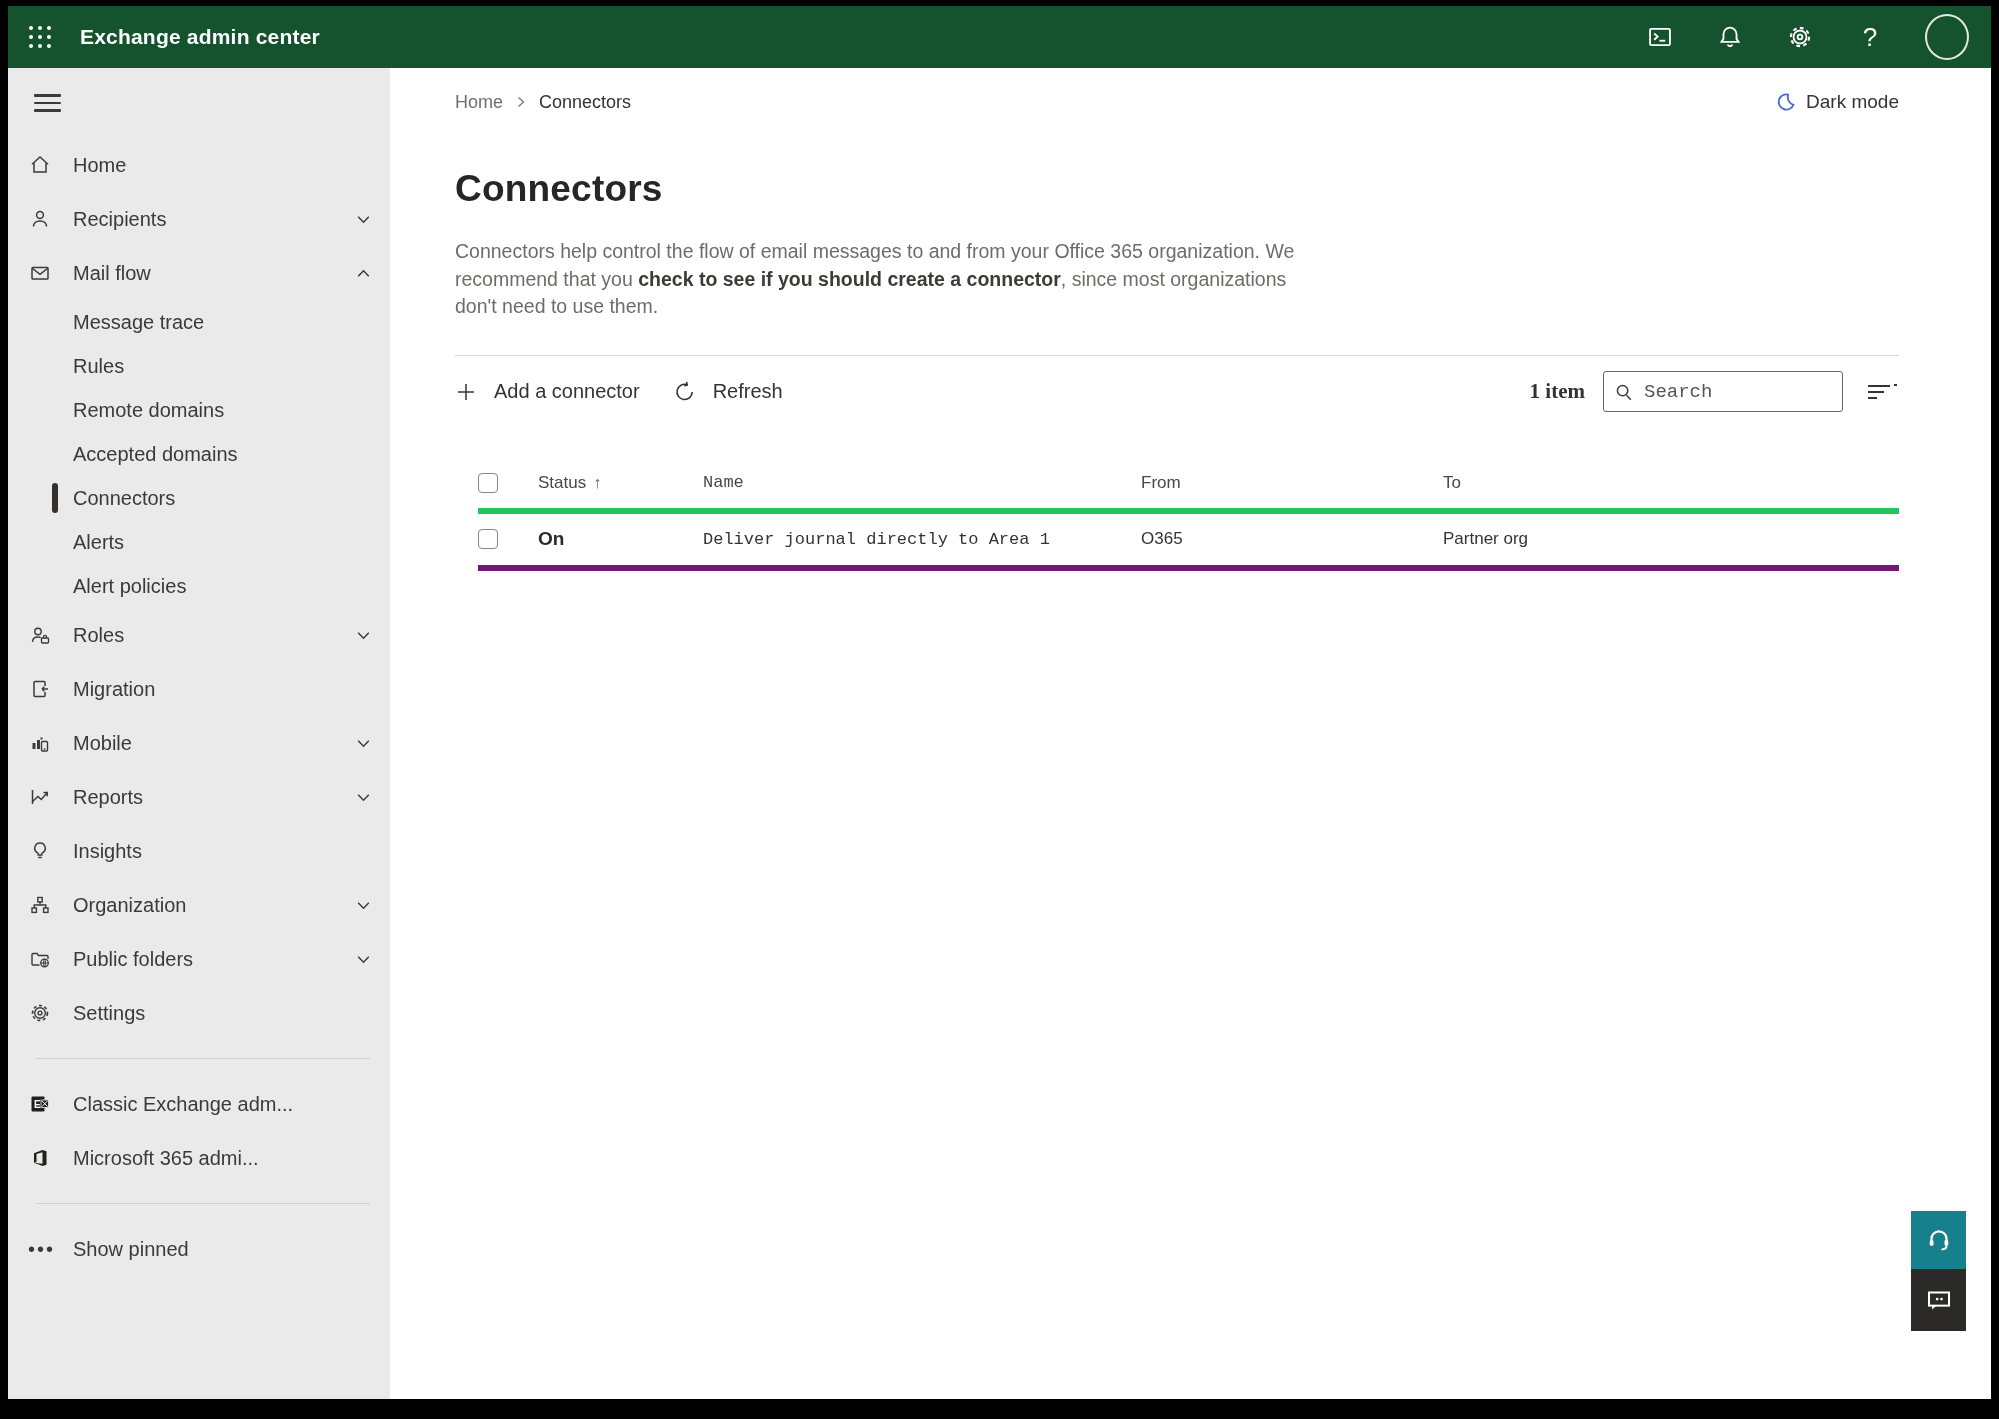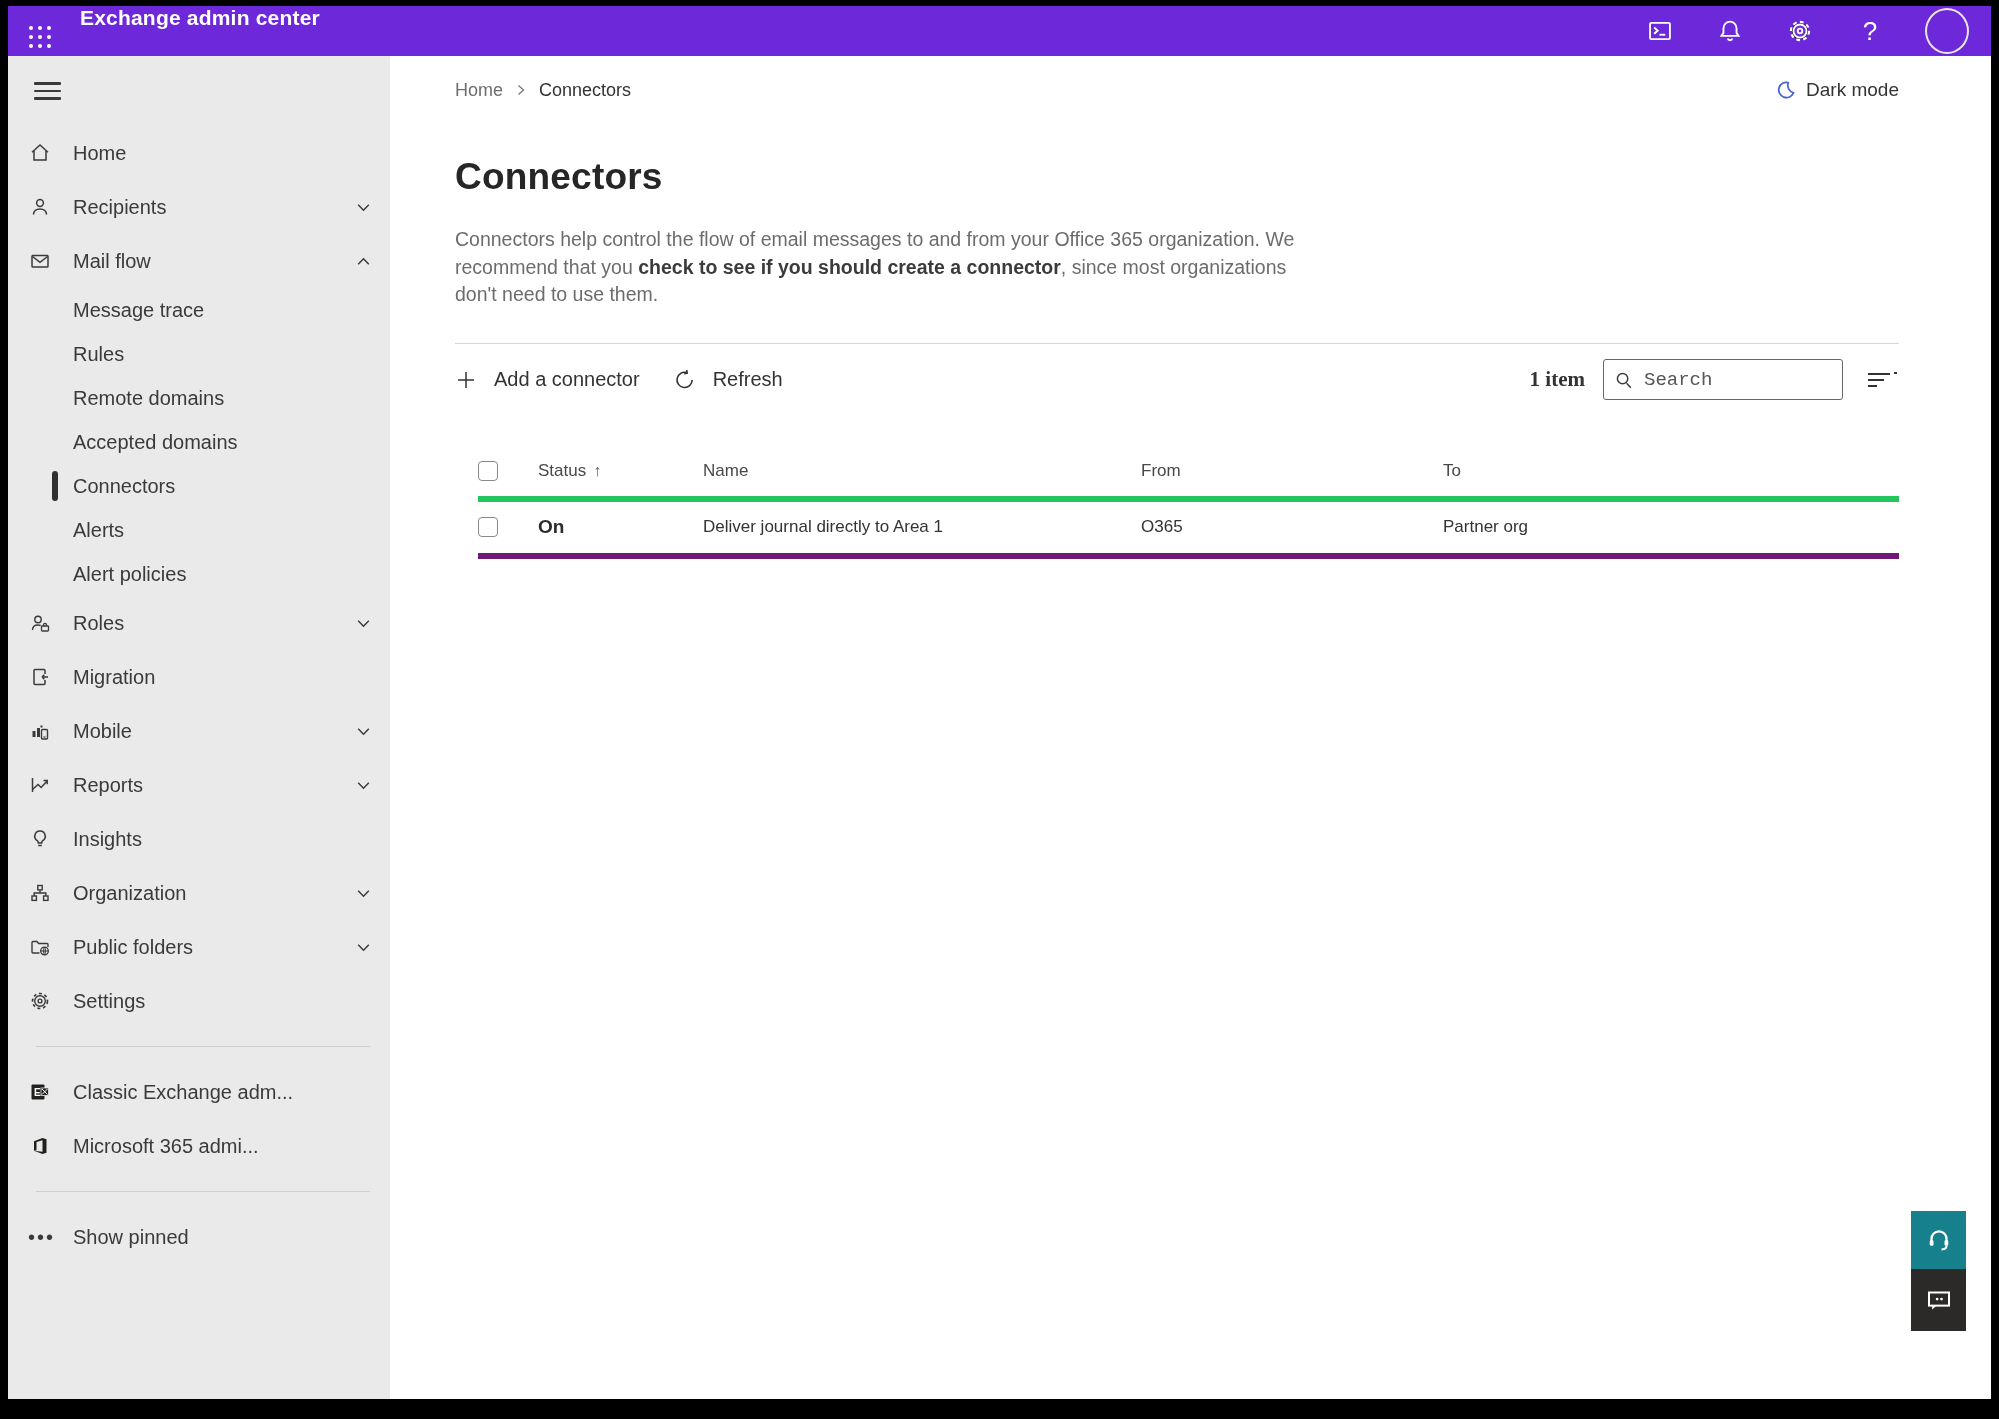--- a/index.html
+++ b/index.html
@@ -1,20 +1,20 @@
 <!DOCTYPE html>
 <html><head>
 <meta charset="utf-8">
 <style>
   * { margin:0; padding:0; box-sizing:border-box; }
   html,body { width:1999px; height:1419px; background:#000; font-family:"Liberation Sans","DejaVu Sans",sans-serif; }
   .frame { position:absolute; left:8px; top:6px; right:8px; bottom:20px; display:flex; flex-direction:column; overflow:hidden; background:#fff; }
 
   
-  .topbar { height:50px; background:#6d28d9; display:flex; flex:0 0 auto; position:relative; color:#fff; }
+  .topbar { height:62px; background:#14532d; display:flex; align-items:center; flex:0 0 auto; position:relative; color:#fff; }
   .waffle { width:64px; height:62px; display:flex; align-items:center; justify-content:center; cursor:pointer; }
   .waffle .dots { display:grid; grid-template-columns:repeat(3,4px); grid-template-rows:repeat(3,4px); gap:5px; }
   .waffle .dots i { background:#fff; border-radius:50%; }
   .app-title { font-size:21px; font-weight:700; letter-spacing:.2px; margin-left:8px; }
   .topbar-search { position:absolute; left:669px; top:10px; width:644px; height:42px; background:#e5e5e5; border-radius:4px; display:flex; align-items:center; padding:0 14px; }
   .topbar-search svg { flex:0 0 auto; margin-right:12px; }
   .topbar-search input { border:none; outline:none; background:transparent; font-size:19px; color:#3c3c3c; width:100%; font-family:inherit; }
   .topbar-search input::placeholder { color:#4a4a4a; opacity:1; }
   .topbar-right { margin-left:auto; display:flex; align-items:center; gap:40px; padding-right:22px; }
   .tb-icon { width:30px; height:30px; display:flex; align-items:center; justify-content:center; cursor:pointer; }
@@ -65,21 +65,21 @@
   .list-search input { border:none; outline:none; font-size:19px; color:#4d7c0f; width:100%; font-family:Liberation Mono, monospace; }
   .list-search input::placeholder { color:#555; opacity:1; }
   .filter-btn { margin-left:22px; cursor:pointer; width:34px; height:30px; display:flex; align-items:center; justify-content:center; }
 
   .grid { margin-left:23px; margin-top:30px; }
   .grid-header, .grid-row { display:flex; align-items:center; }
   .grid-header { height:56px; border-bottom:6px solid #22c55e; font-size:17px; color:#4a4846; }
   .grid-row { height:57px; border-bottom:6px solid #701a75; font-size:17px; color:#333; }
   .col-cb { width:60px; }
   .col-status { width:165px; }
-  .col-name { width:438px; }
+  .col-name { width:438px;font-family:Liberation Mono, monospace; }
   .col-from { width:302px; }
   .col-to { flex:1; }
   .checkbox { width:20px; height:20px; border:1px solid #8a8886; border-radius:4px; background:#fff; cursor:pointer; }
   .sort-arrow { color:#5f5d5b; font-size:16px; margin-left:7px; }
   .status-on { font-weight:700; font-size:19px; color:#2b2b2b; }
 
   .helpbtns { position:absolute; right:25px; bottom:68px; width:55px; }
   .help-btn { width:55px; height:58px; background:#17808d; display:flex; align-items:center; justify-content:center; cursor:pointer; }
   .feedback-btn { width:55px; height:62px; background:#2b2a29; display:flex; align-items:center; justify-content:center; cursor:pointer; }
 </style>

